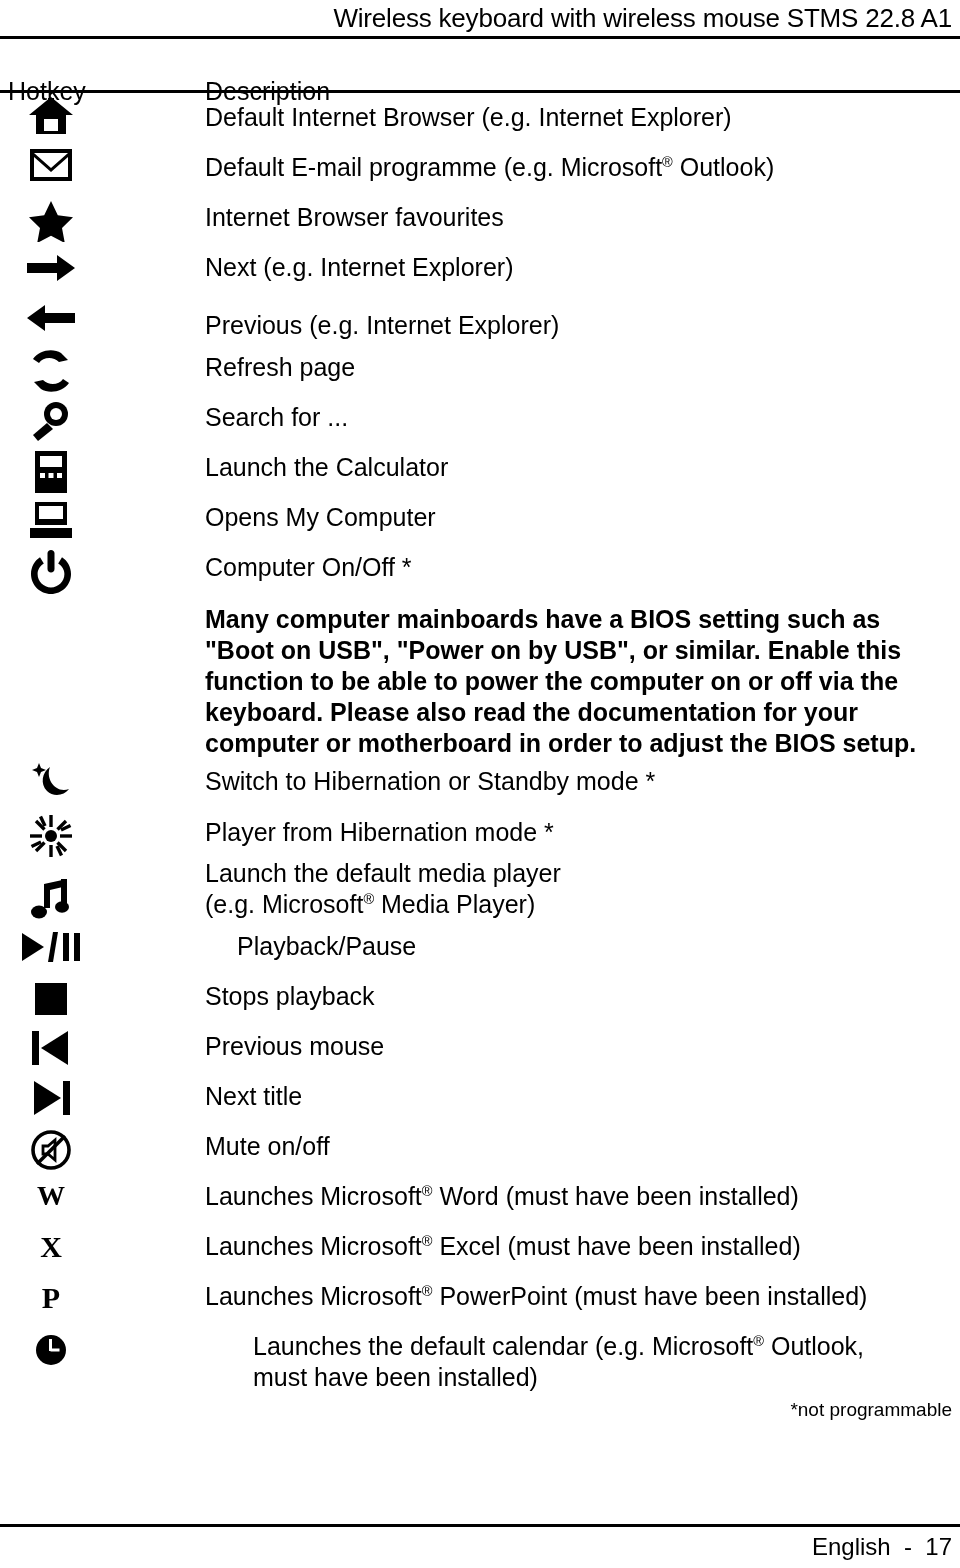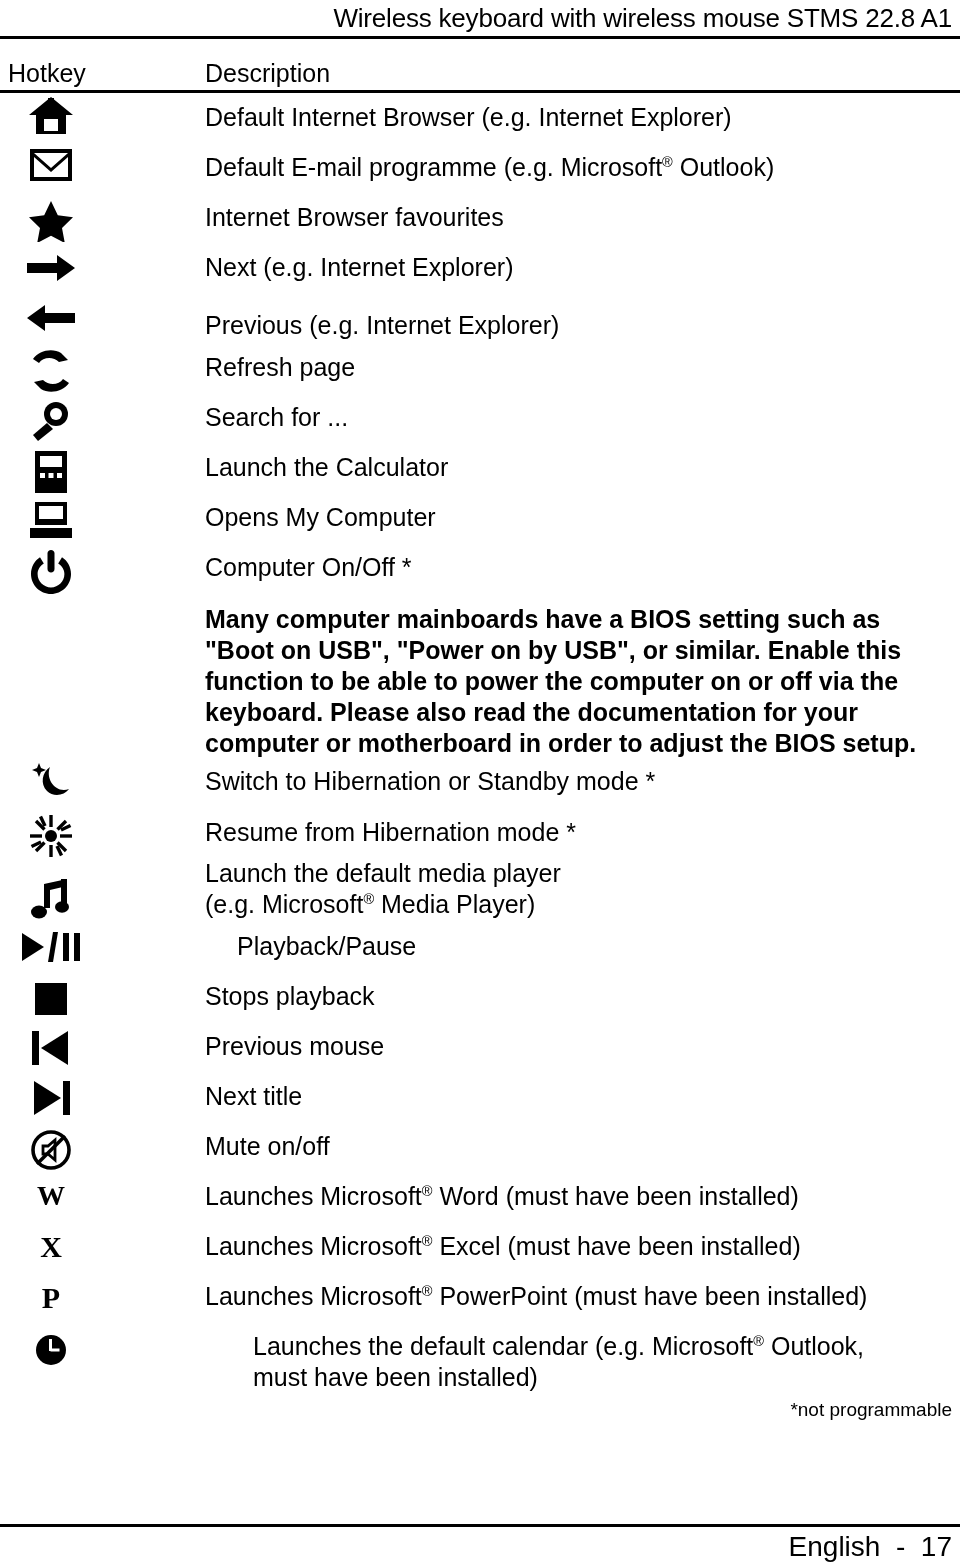--- a/index.html
+++ b/index.html
@@ -45,20 +45,21 @@
   }
   .rule-top   { top: 36px; }
   .rule-head  { top: 90px; }
   .rule-foot  { top: 1524px; }
 
   .col-head {
     position: absolute;
     font-size: 25px;
     line-height: 30px;
     white-space: nowrap;
+    margin-top: 18px;
   }
   .col-head-hotkey { top: 58px; left: 8px; }
   .col-head-desc   { top: 58px; left: 205px; }
 
   
   .rows {
     position: absolute;
     top: 96px;
     left: 0;
     width: 960px;
@@ -95,21 +96,21 @@
     font-size: 19px;
     line-height: 24px;
   }
 
   .footer {
     position: absolute;
     top: 1530px;
     left: 0;
     width: 952px;
     text-align: right;
-    font-size: 28px;
+    font-size: 24px;
     line-height: 34px;
     white-space: pre;
   }
 </style>
 </head>
 <body>
 
 <div class="page">
 
   <div class="doc-title">Wireless keyboard with wireless mouse STMS 22.8 A1</div>
@@ -216,21 +217,21 @@
             <line x1="27.5" y1="27.5" x2="36" y2="36"></line>
             <line x1="36" y1="6" x2="27.5" y2="14.5"></line>
             <line x1="14.5" y1="27.5" x2="6" y2="36"></line>
             <line x1="10.5" y1="1.5" x2="15" y2="11"></line>
             <line x1="27" y1="31" x2="31.5" y2="40.5"></line>
             <line x1="1.5" y1="31.5" x2="11" y2="27"></line>
             <line x1="31" y1="15" x2="40.5" y2="10.5"></line>
           </g>
         </svg>
       </div>
-      <div class="desc-cell" style="top: 721px;">Resume from Hibernation mode *</div>
+      <div class="desc-cell" style="top: 721px;">Player from Hibernation mode *</div>
       <div class="icon-cell" style="top: 782px;">
         <svg width="40" height="44" viewBox="0 0 40 44">
           <path d="M13 30 L13 6 L36 1 L36 8 L19 12 L19 30 Z" fill="#000"></path>
           <ellipse cx="8" cy="34" rx="8" ry="6.5" fill="#000"></ellipse>
           <ellipse cx="31" cy="29" rx="7" ry="5.8" fill="#000"></ellipse>
           <rect x="30" y="1" width="6" height="28" fill="#000"></rect>
         </svg>
       </div>
       <div class="desc-cell" style="top: 762px;">Launch the default media player<br>(e.g. Microsoft<sup class="reg">®</sup> Media Player)</div>
       <div class="icon-cell" style="top: 836px;">

